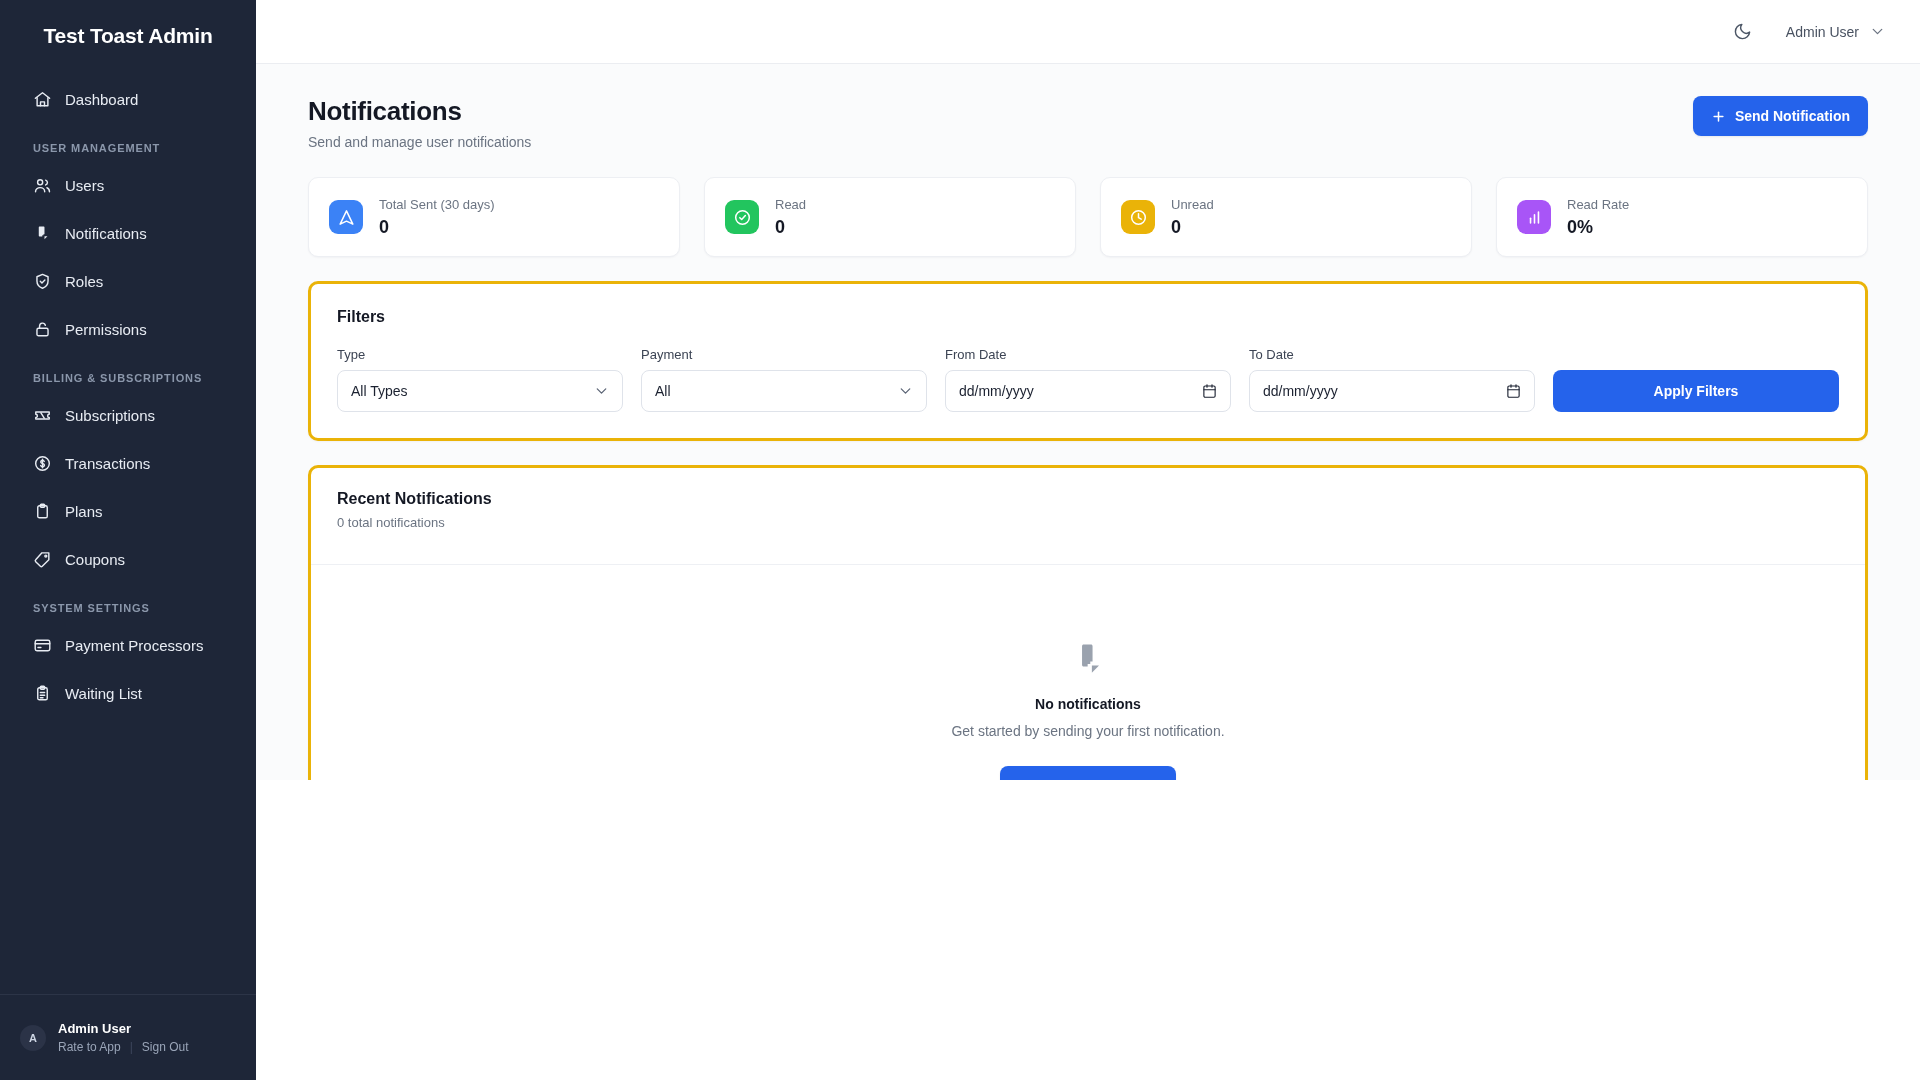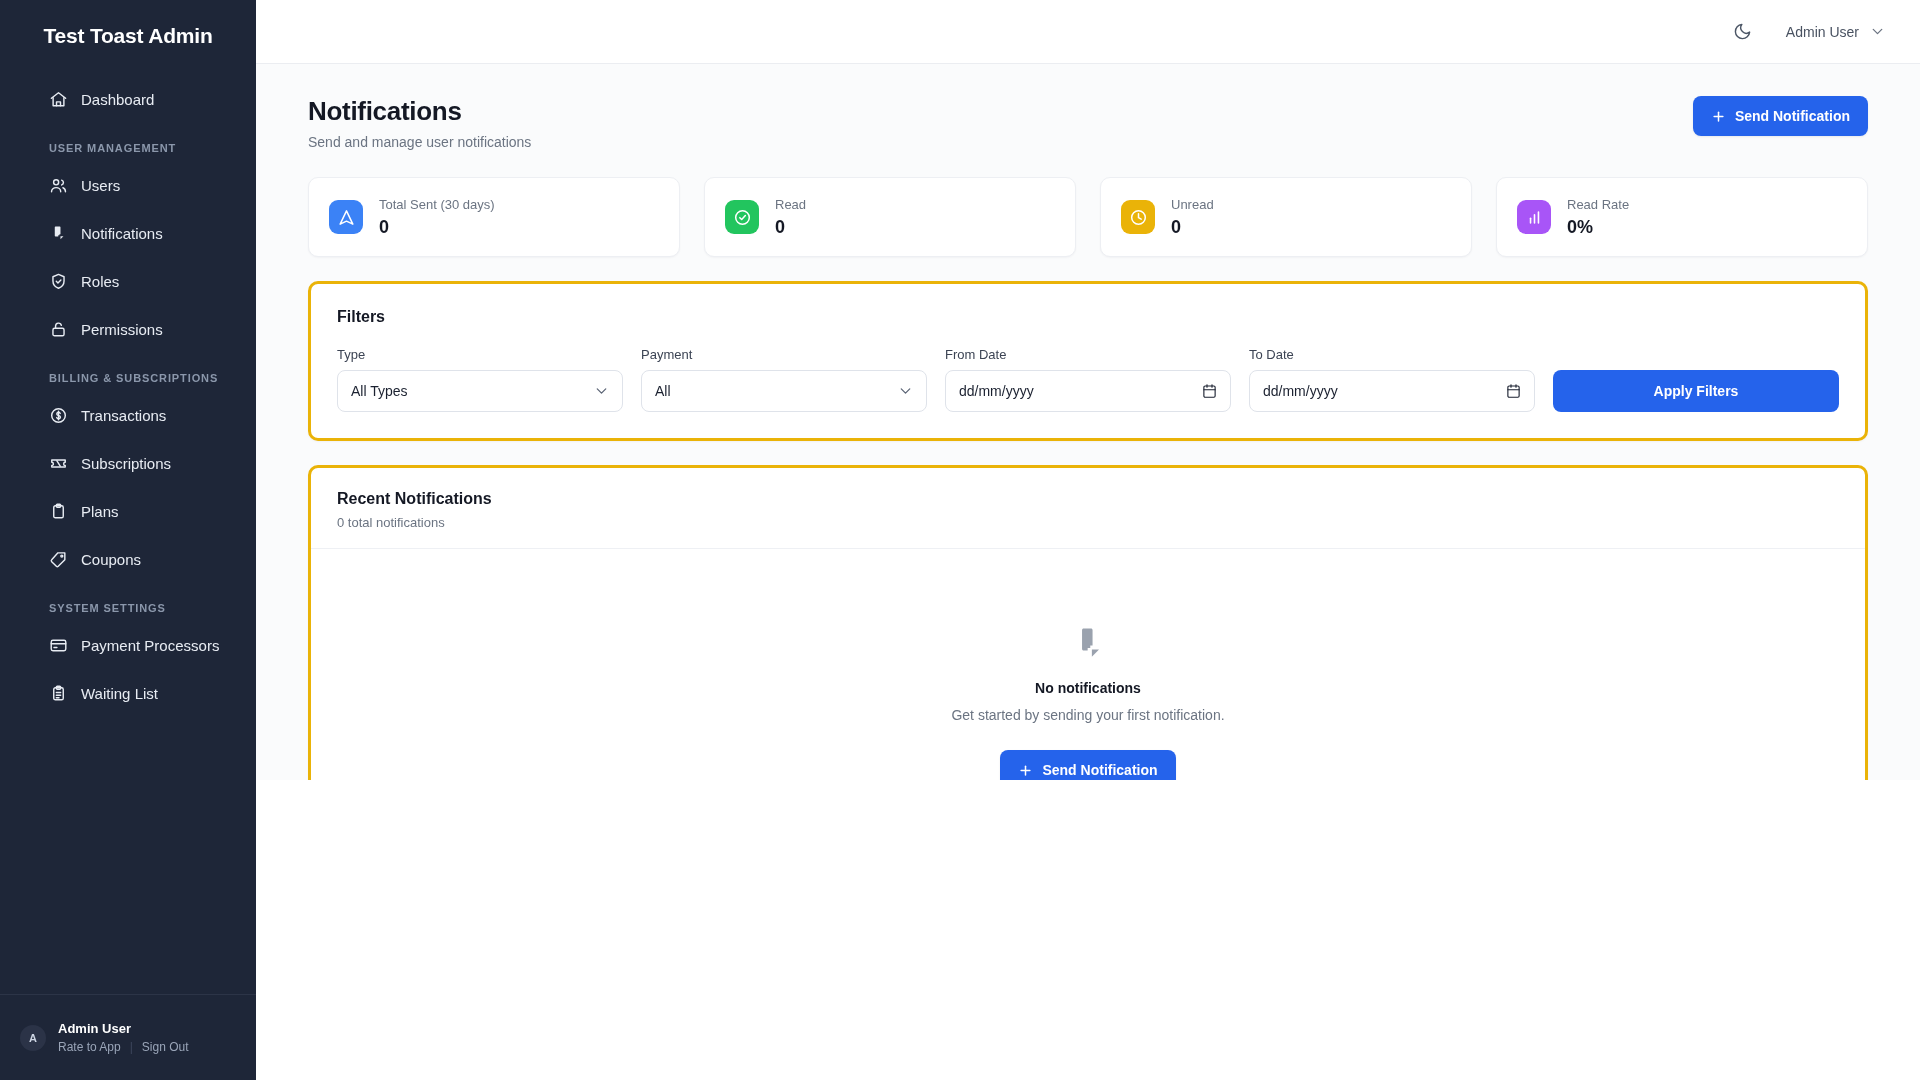--- a/index.html
+++ b/index.html
@@ -21,21 +21,21 @@
     position: relative;
   }
   .brand {
     color: #ffffff;
     font-size: 21px; font-weight: 700;
     text-align: center;
     padding: 22px 30px 0 30px;
     line-height: 1.32;
     letter-spacing: -0.2px;
   }
-  .nav { margin-top: 26px; flex: 1 1 auto; overflow: hidden; padding-left: 16px; }
+  .nav { margin-top: 26px; flex: 1 1 auto; overflow: hidden; }
   .nav-section-label {
     color: #8b97ab;
     font-size: 11px; font-weight: 700;
     letter-spacing: 0.9px;
     padding: 18px 0 8px 33px;
     text-transform: uppercase;
   }
   .nav-item {
     display: flex; align-items: center;
     gap: 13px;
@@ -164,21 +164,21 @@
     pointer-events: none; color: #1b2130; display: flex;
   }
   .apply-btn {
     flex: 1 1 0; min-width: 0;
     height: 42px; border-radius: 8px; border: none;
     background: #2563eb; color: #ffffff;
     font-size: 14px; font-weight: 700; font-family: inherit;
     cursor: pointer;
   }
 
-  .panel-head { padding: 22px 26px 18px 26px; border-bottom: 1px solid #eef0f4; }
+  .panel-head { padding: 22px 26px 34px 26px; border-bottom: 1px solid #eef0f4; }
   .empty {
     padding: 74px 20px 82px 20px;
     display: flex; flex-direction: column; align-items: center;
   }
   .empty-ico { color: #9aa2ae; margin-bottom: 15px; }
   .empty-ico svg { display: block; width: 42px; height: 42px; }
   .empty-title { font-size: 14px; font-weight: 700; color: #141824; }
   .empty-sub { font-size: 14px; color: #6b7482; margin-top: 11px; }
   .empty-btn-wrap { margin-top: 27px; }
 </style>
@@ -236,35 +236,35 @@
               <rect x="5" y="10.5" width="14" height="9.5" rx="2"></rect>
               <path d="M8.3 10.5V7.6A3.7 3.7 0 0 1 15.6 6.8"></path>
             </svg>
           </span>
           <span class="nav-label">Permissions</span>
         </div>
         <div class="nav-section-label">BILLING &amp; SUBSCRIPTIONS</div>
         <div class="nav-item">
           <span class="ico">
             <svg viewBox="0 0 24 24" fill="none" stroke="currentColor" stroke-width="1.8" stroke-linecap="round" stroke-linejoin="round">
+              <path d="M3.5 7.5h17v3a2 2 0 0 0 0 4v2h-17v-2a2 2 0 0 0 0-4z"></path>
+              <path d="M10 8.6 14.2 15.4"></path>
+            </svg>
+          </span>
+          <span class="nav-label">Subscriptions</span>
+        </div>
+        <div class="nav-item">
+          <span class="ico">
+            <svg viewBox="0 0 24 24" fill="none" stroke="currentColor" stroke-width="1.8" stroke-linecap="round" stroke-linejoin="round">
               <circle cx="12" cy="12" r="8.6"></circle>
               <path d="M14.2 9.4a2.3 2.3 0 0 0-2.2-1.3c-1.3 0-2.2.8-2.2 1.9 0 2.6 4.6 1.4 4.6 4 0 1.2-1 2-2.4 2a2.4 2.4 0 0 1-2.3-1.4"></path>
               <path d="M12 6.5v11"></path>
             </svg>
           </span>
           <span class="nav-label">Transactions</span>
-        </div>
-        <div class="nav-item">
-          <span class="ico">
-            <svg viewBox="0 0 24 24" fill="none" stroke="currentColor" stroke-width="1.8" stroke-linecap="round" stroke-linejoin="round">
-              <path d="M3.5 7.5h17v3a2 2 0 0 0 0 4v2h-17v-2a2 2 0 0 0 0-4z"></path>
-              <path d="M10 8.6 14.2 15.4"></path>
-            </svg>
-          </span>
-          <span class="nav-label">Subscriptions</span>
         </div>
         <div class="nav-item">
           <span class="ico">
             <svg viewBox="0 0 24 24" fill="none" stroke="currentColor" stroke-width="1.8" stroke-linecap="round" stroke-linejoin="round">
               <rect x="6" y="4.8" width="12" height="15.2" rx="2"></rect>
               <rect x="9.3" y="2.8" width="5.4" height="3.8" rx="1.1"></rect>
             </svg>
           </span>
           <span class="nav-label">Plans</span>
         </div>

